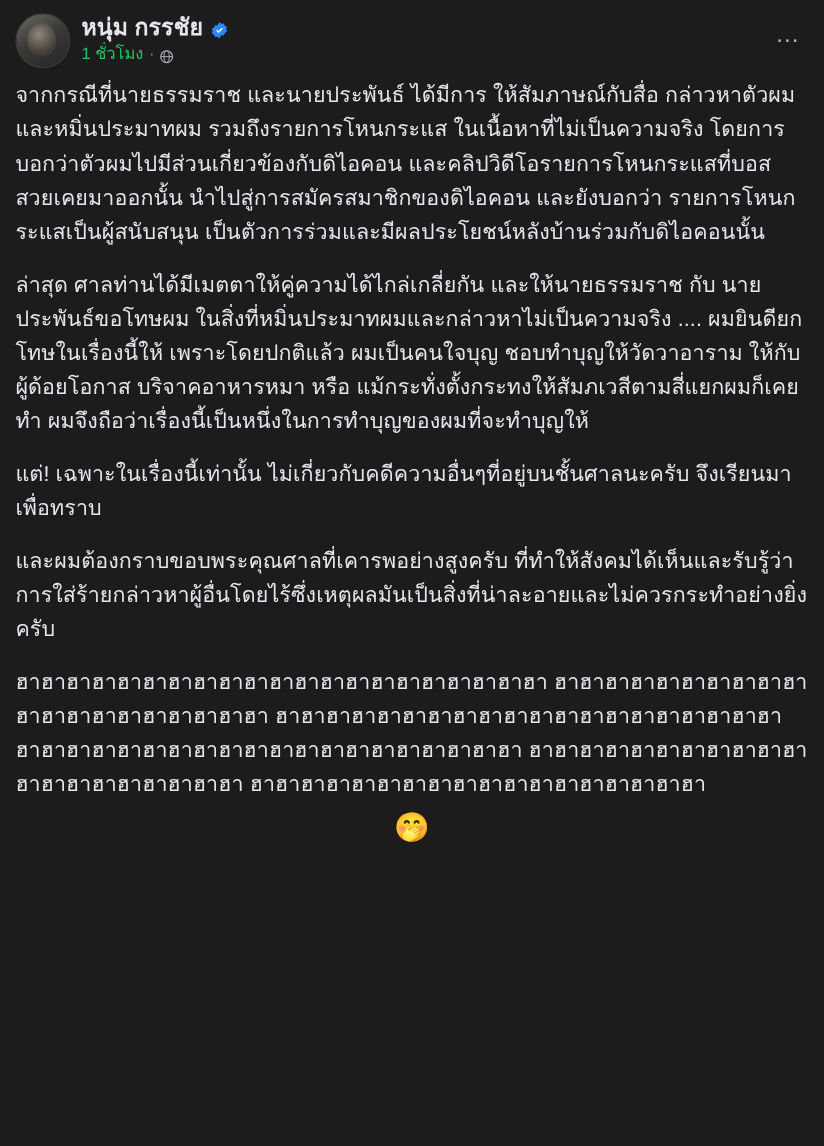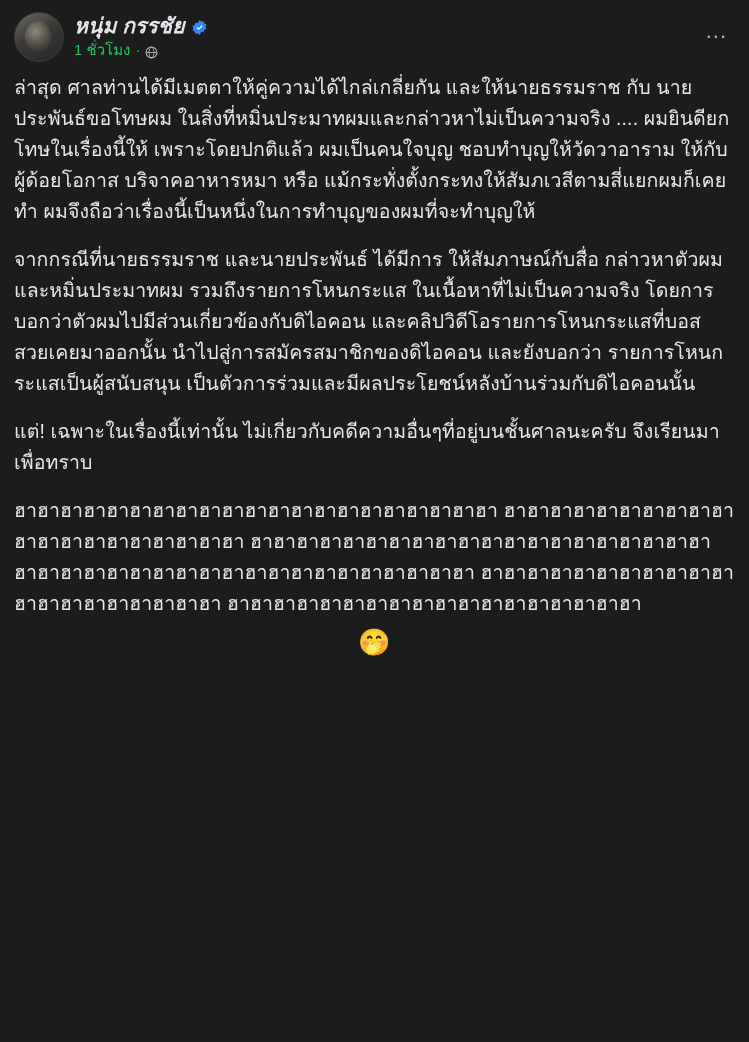--- a/index.html
+++ b/index.html
@@ -51,21 +51,20 @@
     margin-left: 10px;
     display: flex;
     flex-direction: column;
     justify-content: center;
     padding-top: 1px;
   }
   .name-row {
     display: flex;
     align-items: center;
     gap: 6px;
-    font-style: italic;
   }
   .author-name {
     font-size: 21px;
     font-weight: bold;
     color: #e4e6eb;
     line-height: 26px;
     letter-spacing: .1px;
   }
   .verified {
     width: 17px;
@@ -157,20 +156,21 @@
             <line x1="1.6" y1="8" x2="14.4" y2="8" stroke="#b0b3b8" stroke-width="1.1"></line>
           </svg>
         </span>
       </div>
     </div>
 
     <div class="menu-dots">...</div>
   </div>
 
   <div class="post-body">
+    <p>จากกรณีที่นายธรรมราช และนายประพันธ์ ได้มีการ ให้สัมภาษณ์กับสื่อ กล่าวหาตัวผมและหมิ่นประมาทผม รวมถึงรายการโหนกระแส ในเนื้อหาที่ไม่เป็นความจริง โดยการบอกว่าตัวผมไปมีส่วนเกี่ยวข้องกับดิไอคอน และคลิปวิดีโอรายการโหนกระแสที่บอสสวยเคยมาออกนั้น นำไปสู่การสมัครสมาชิกของดิไอคอน และยังบอกว่า รายการโหนกระแสเป็นผู้สนับสนุน เป็นตัวการร่วมและมีผลประโยชน์หลังบ้านร่วมกับดิไอคอนนั้น</p>
     <p>ล่าสุด ศาลท่านได้มีเมตตาให้คู่ความได้ไกล่เกลี่ยกัน และให้นายธรรมราช กับ นายประพันธ์ขอโทษผม ในสิ่งที่หมิ่นประมาทผมและกล่าวหาไม่เป็นความจริง .... ผมยินดียกโทษในเรื่องนี้ให้ เพราะโดยปกติแล้ว ผมเป็นคนใจบุญ ชอบทำบุญให้วัดวาอาราม ให้กับผู้ด้อยโอกาส บริจาคอาหารหมา หรือ แม้กระทั่งตั้งกระทงให้สัมภเวสีตามสี่แยกผมก็เคยทำ ผมจึงถือว่าเรื่องนี้เป็นหนึ่งในการทำบุญของผมที่จะทำบุญให้</p>
-    <p>จากกรณีที่นายธรรมราช และนายประพันธ์ ได้มีการ ให้สัมภาษณ์กับสื่อ กล่าวหาตัวผมและหมิ่นประมาทผม รวมถึงรายการโหนกระแส ในเนื้อหาที่ไม่เป็นความจริง โดยการบอกว่าตัวผมไปมีส่วนเกี่ยวข้องกับดิไอคอน และคลิปวิดีโอรายการโหนกระแสที่บอสสวยเคยมาออกนั้น นำไปสู่การสมัครสมาชิกของดิไอคอน และยังบอกว่า รายการโหนกระแสเป็นผู้สนับสนุน เป็นตัวการร่วมและมีผลประโยชน์หลังบ้านร่วมกับดิไอคอนนั้น</p>
     <p>แต่! เฉพาะในเรื่องนี้เท่านั้น ไม่เกี่ยวกับคดีความอื่นๆที่อยู่บนชั้นศาลนะครับ จึงเรียนมาเพื่อทราบ</p>
+    <p>และผมต้องกราบขอบพระคุณศาลที่เคารพอย่างสูงครับ ที่ทำให้สังคมได้เห็นและรับรู้ว่า การใส่ร้ายกล่าวหาผู้อื่นโดยไร้ซึ่งเหตุผลมันเป็นสิ่งที่น่าละอายและไม่ควรกระทำอย่างยิ่งครับ</p>
     <p class="laugh">ฮาฮาฮาฮาฮาฮาฮาฮาฮาฮาฮาฮาฮาฮาฮาฮาฮาฮาฮาฮาฮา ฮาฮาฮาฮาฮาฮาฮาฮาฮาฮาฮาฮาฮาฮาฮาฮาฮาฮาฮาฮา ฮาฮาฮาฮาฮาฮาฮาฮาฮาฮาฮาฮาฮาฮาฮาฮาฮาฮาฮาฮา ฮาฮาฮาฮาฮาฮาฮาฮาฮาฮาฮาฮาฮาฮาฮาฮาฮาฮาฮาฮา ฮาฮาฮาฮาฮาฮาฮาฮาฮาฮาฮาฮาฮาฮาฮาฮาฮาฮาฮาฮา ฮาฮาฮาฮาฮาฮาฮาฮาฮาฮาฮาฮาฮาฮาฮาฮาฮาฮา</p>
     <div class="emoji-line">🤭</div>
   </div>
 
 </div>
 
 </body></html>

